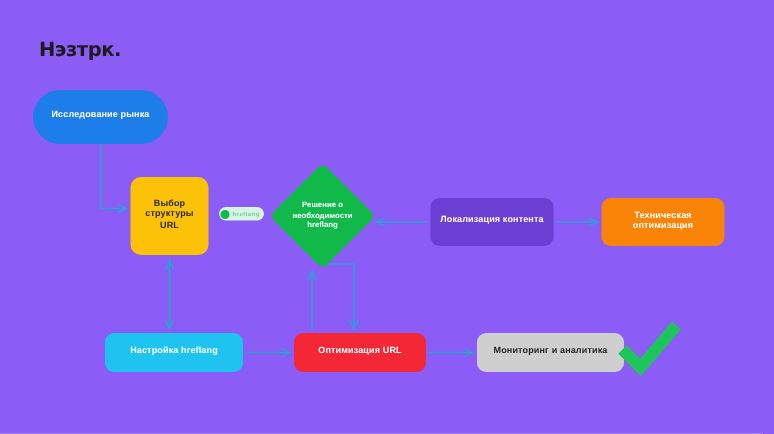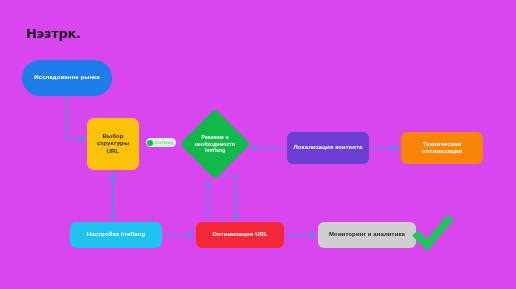--- a/index.html
+++ b/index.html
@@ -10,21 +10,21 @@
     width: 516px;
     height: 289px;
     background: #f0f0f0;
     font-family: "Liberation Sans", sans-serif;
     overflow: hidden;
   }
   #stage {
     position: relative;
     width: 516px;
     height: 289px;
-    background: #d946ef;
+    background: #8b5cf6;
   }
 
   
   #logo {
     position: absolute;
     left: 26px;
     top: 26px;
     font-size: 13px;
     font-weight: bold;
     letter-spacing: -0.3px;

